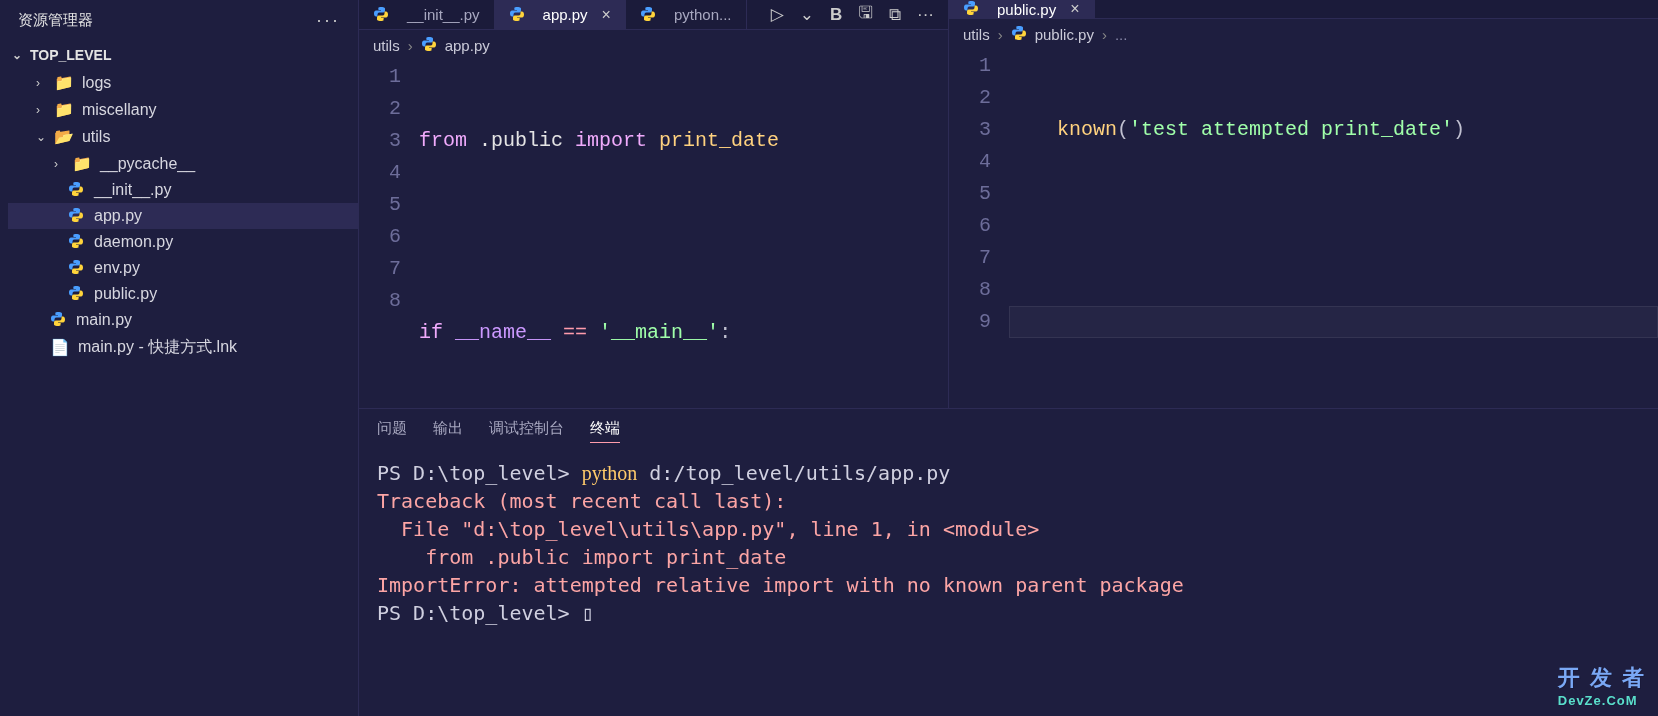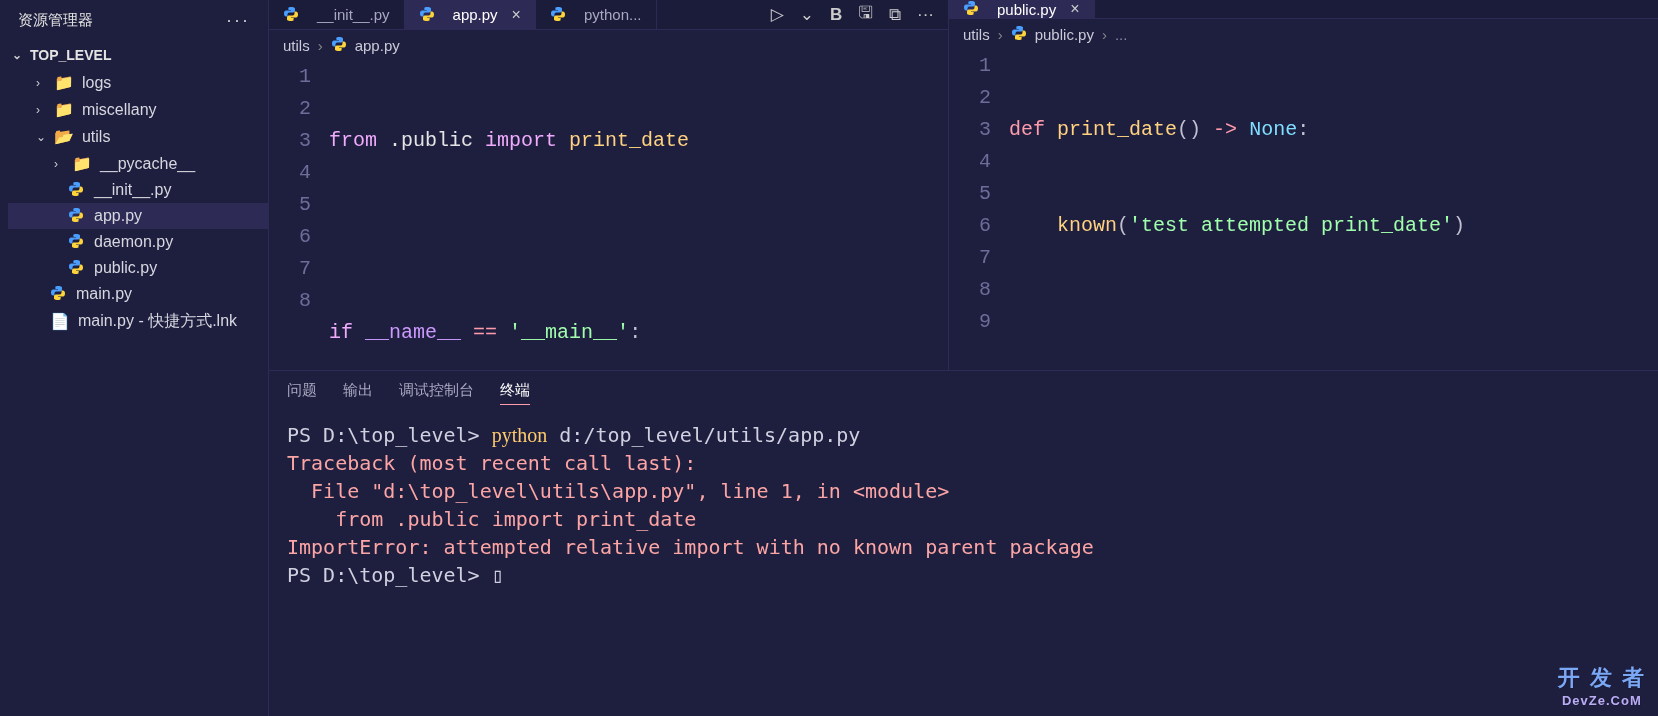--- a/index.html
+++ b/index.html
@@ -3,21 +3,21 @@
 <meta charset="utf-8">
 <style>
 * { margin: 0; padding: 0; box-sizing: border-box; }
 body {
   width: 1658px; height: 716px;
   background: #1e1e3f; color: #cccccc;
   font-family: "Segoe UI", "Microsoft YaHei", sans-serif;
   font-size: 14px; display: flex; overflow: hidden;
 }
 .sidebar {
-  width: 269px; background: #1e1e3f; display: flex; flex-direction: column;
+  width: 359px; background: #1e1e3f; display: flex; flex-direction: column;
   border-right: 1px solid #2d2b55;
 }
 .sidebar-header {
   display: flex; align-items: center; padding: 10px 18px; font-size: 15px;
   color: #e4e4e4; justify-content: space-between;
 }
 .dots { color: #cccccc; font-size: 18px; letter-spacing: 2px; cursor: pointer; }
 .sidebar-section {
   display: flex; align-items: center; padding: 6px 12px; color: #e4e4e4;
   font-weight: bold; font-size: 14px; cursor: pointer;
@@ -81,41 +81,41 @@
 .fn { color: #ffd27f; }
 .str { color: #a0ffaa; }
 .type { color: #80dfff; }
 .var { color: #e4e4e4; }
 .const { color: #cc99ff; }
 .op { color: #ff9cac; }
 .punc { color: #c0c0d0; }
 .muted { color: #8888a8; }
 
 .panel {
-  height: 346px; background: #1e1e3f; border-top: 1px solid #2d2b55;
+  height: 308px; background: #1e1e3f; border-top: 1px solid #2d2b55;
   display: flex; flex-direction: column;
 }
 .panel-tabs {
   display: flex; gap: 26px; padding: 10px 18px; font-size: 15px;
   color: #a8a8c0;
 }
 .panel-tabs > span { cursor: pointer; }
 .panel-tabs > span.active { color: #ffffff; border-bottom: 1px solid #ff9cac; padding-bottom: 4px; }
 .terminal {
   flex: 1; padding: 6px 18px 10px 18px; font-family: "Consolas", monospace;
   font-size: 20px; line-height: 28px; color: #d0d0e0; white-space: pre; overflow: hidden;
 }
 .term-red { color: #fca5a5; }
 .term-cmd { color: #ffcb6b; font-family: Liberation Serif, serif; }
 .watermark {
   position: absolute; right: 12px; bottom: 8px; font-size: 22px;
   color: #7fb0ff; font-weight: bold; font-family: "Arial", sans-serif;
   text-shadow: 1px 1px 0 #1a1a3a; letter-spacing: 2px; opacity: 0.95;
 }
-.watermark .sub { font-size: 13px; color: #c4b5fd; letter-spacing: 1px; display: block; text-align: center; }
+.watermark .sub { font-size: 13px; color: #5eead4; letter-spacing: 1px; display: block; text-align: left; }
 svg.pyglyph { width: 16px; height: 16px; }
 </style>
 </head>
 <body>
 
 <div class="sidebar">
   <div class="sidebar-header">
     <span>资源管理器</span>
     <span class="dots">···</span>
   </div>
@@ -173,20 +173,31 @@
       <div class="tree-item">
         <span class="indent1"></span>
         <span style="width: 14px;"></span>
         <span class="py-icon">
           <svg class="pyglyph" viewBox="0 0 32 32">
             <path fill="#4a9eff" d="M16 2c-6 0-6 3-6 3v3h6v1H6s-4 0-4 6 4 6 4 6h3v-4s0-4 4-4h7s4 0 4-4V5s0-3-8-3zM11 5a1 1 0 110 2 1 1 0 010-2z"></path>
             <path fill="#ffd43b" d="M16 30c6 0 6-3 6-3v-3h-6v-1h10s4 0 4-6-4-6-4-6h-3v4s0 4-4 4h-7s-4 0-4 4v4s0 3 8 3zm5-3a1 1 0 110-2 1 1 0 010 2z"></path>
           </svg>
         </span>
         <span>daemon.py</span>
+      </div>
+      <div class="tree-item">
+        <span class="indent1"></span>
+        <span style="width: 14px;"></span>
+        <span class="py-icon">
+          <svg class="pyglyph" viewBox="0 0 32 32">
+            <path fill="#4a9eff" d="M16 2c-6 0-6 3-6 3v3h6v1H6s-4 0-4 6 4 6 4 6h3v-4s0-4 4-4h7s4 0 4-4V5s0-3-8-3zM11 5a1 1 0 110 2 1 1 0 010-2z"></path>
+            <path fill="#ffd43b" d="M16 30c6 0 6-3 6-3v-3h-6v-1h10s4 0 4-6-4-6-4-6h-3v4s0 4-4 4h-7s-4 0-4 4v4s0 3 8 3zm5-3a1 1 0 110-2 1 1 0 010 2z"></path>
+          </svg>
+        </span>
+        <span>env.py</span>
       </div>
       <div class="tree-item">
         <span class="indent1"></span>
         <span style="width: 14px;"></span>
         <span class="py-icon">
           <svg class="pyglyph" viewBox="0 0 32 32">
             <path fill="#4a9eff" d="M16 2c-6 0-6 3-6 3v3h6v1H6s-4 0-4 6 4 6 4 6h3v-4s0-4 4-4h7s4 0 4-4V5s0-3-8-3zM11 5a1 1 0 110 2 1 1 0 010-2z"></path>
             <path fill="#ffd43b" d="M16 30c6 0 6-3 6-3v-3h-6v-1h10s4 0 4-6-4-6-4-6h-3v4s0 4-4 4h-7s-4 0-4 4v4s0 3 8 3zm5-3a1 1 0 110-2 1 1 0 010 2z"></path>
           </svg>
         </span>
@@ -318,21 +329,20 @@
             <div>2</div>
             <div>3</div>
             <div>4</div>
             <div>5</div>
             <div>6</div>
             <div>7</div>
             <div>8</div>
             <div>9</div>
           </div>
         <div class="code-text">
-          <div><span class="kw-def">def</span> <span class="fn">print_date</span><span class="punc">()</span> <span class="op">-&gt;</span> <span class="type">None</span><span class="punc">:</span></div>
           <div>    <span class="fn">known</span><span class="punc">(</span><span class="str">'test attempted print_date'</span><span class="punc">)</span></div>
           <div></div>
           <div class="cursor-line"></div>
           <div><span class="kw-def">def</span> <span class="fn">debug</span><span class="punc">()</span> <span class="op">-&gt;</span> <span class="type">None</span><span class="punc">:</span> <span class="muted">...</span></div>
           <div></div>
           <div></div>
           
           
         </div>
       </div>

